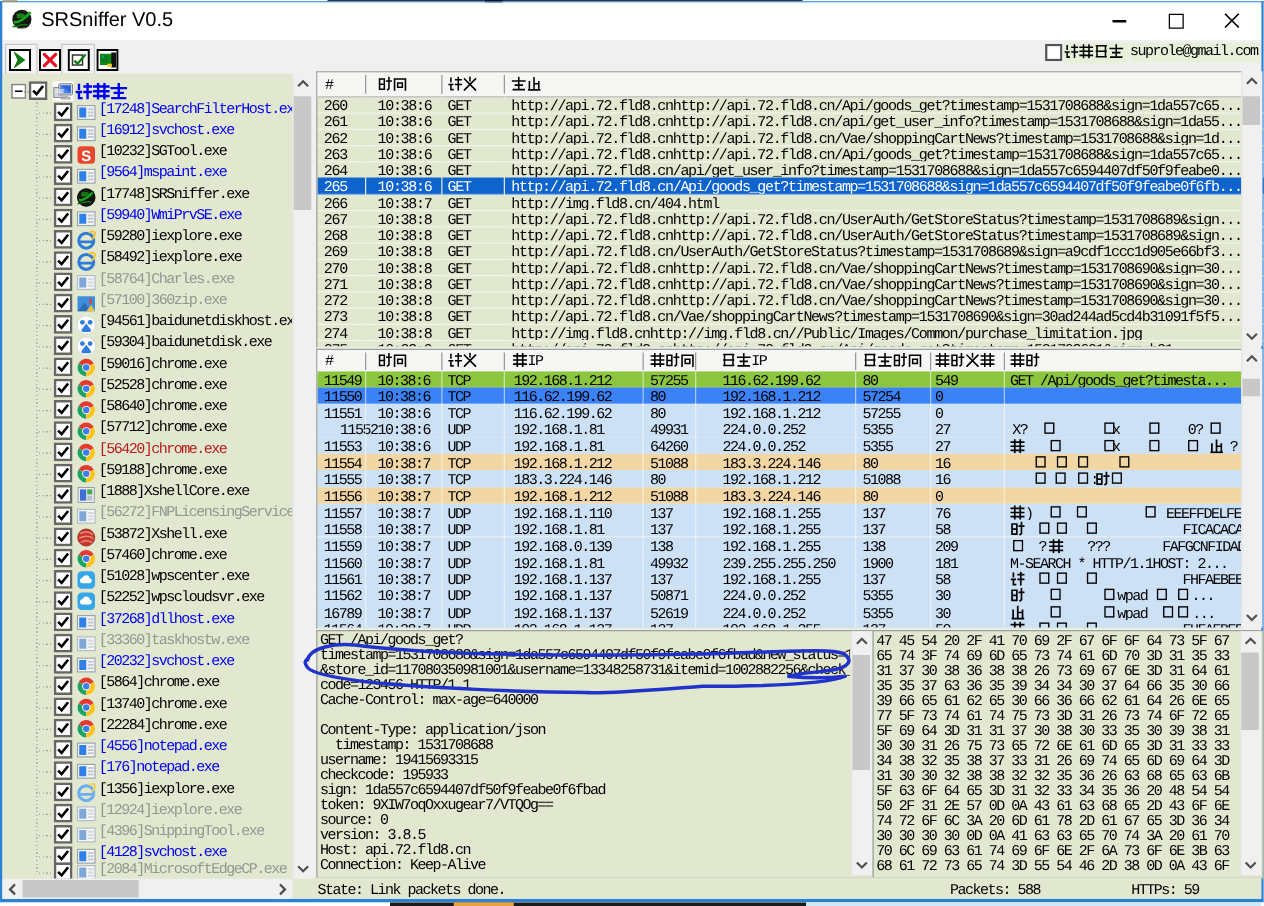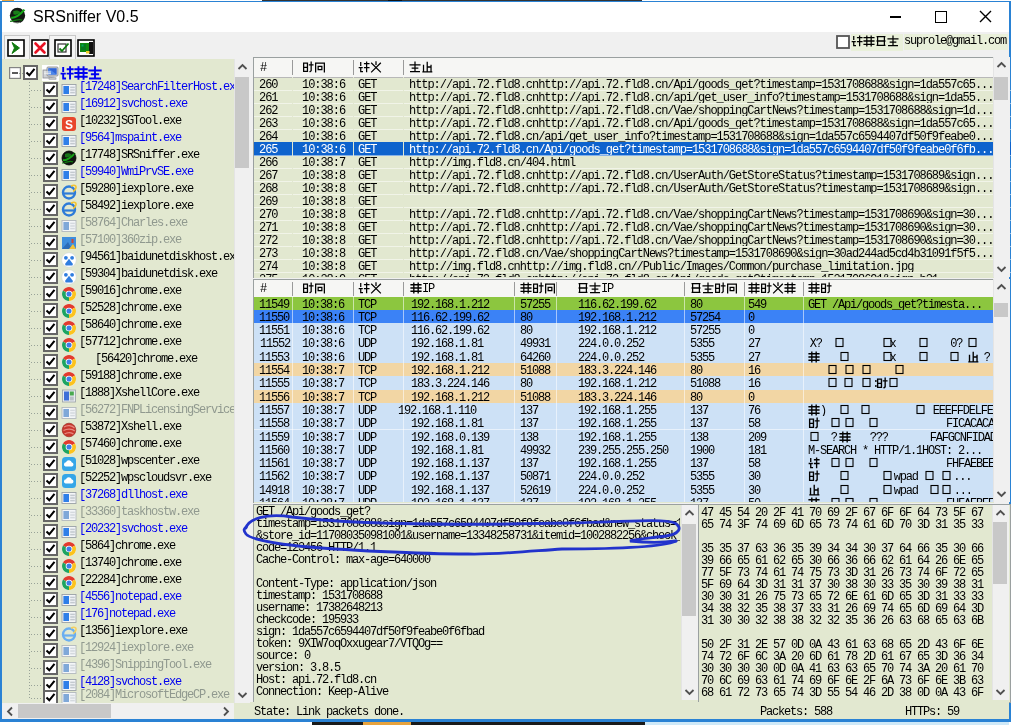--- a/index.html
+++ b/index.html
@@ -314,21 +314,21 @@
       <path d="M3.5 7.5 L6.3 10.3 L11.5 3.8" stroke="#000" stroke-width="2.1" fill="none"></path>
     </svg>
 <div class="abs" style="left:59px;top:294.8px;width:16px;height:16px"><svg width="16" height="16" viewBox="0 0 16 16">
         <circle cx="8" cy="8" r="7" fill="#fff"></circle>
         <path d="M8 8 L1.94 4.5 A7 7 0 0 1 14.06 4.5 Z" fill="#e23b2e"></path>
         <path d="M8 8 L1.94 4.5 A7 7 0 0 0 8 15 Z" fill="#1da462"></path>
         <path d="M8 8 L8 15 A7 7 0 0 0 14.06 4.5 Z" fill="#fcc31d"></path>
         <circle cx="8" cy="8" r="3.3" fill="#fff"></circle>
         <circle cx="8" cy="8" r="2.55" fill="#3e7de8"></circle>
       </svg></div>
-<div class="abs t" style="left:93px;top:292.8px;color:#000000">[56420]chrome.exe</div>
+<div class="abs t" style="left:77px;top:292.8px;color:#b91c1c">[56420]chrome.exe</div>
 <div class="abs" style="left:29px;top:319.8px;width:12px;height:1px;background:repeating-linear-gradient(90deg,#98a298 0 1px,transparent 1px 3px)"></div>
 <svg class="abs" style="left:41px;top:311.8px" width="15" height="15" viewBox="0 0 15 15">
       <rect x="1" y="1" width="13" height="13" fill="#fff" stroke="#666" stroke-width="2"></rect>
       <path d="M3.5 7.5 L6.3 10.3 L11.5 3.8" stroke="#000" stroke-width="2.1" fill="none"></path>
     </svg>
 <div class="abs" style="left:59px;top:311.8px;width:16px;height:16px"><svg width="16" height="16" viewBox="0 0 16 16">
         <circle cx="8" cy="8" r="7" fill="#fff"></circle>
         <path d="M8 8 L1.94 4.5 A7 7 0 0 1 14.06 4.5 Z" fill="#e23b2e"></path>
         <path d="M8 8 L1.94 4.5 A7 7 0 0 0 8 15 Z" fill="#1da462"></path>
         <path d="M8 8 L8 15 A7 7 0 0 0 14.06 4.5 Z" fill="#fcc31d"></path>
@@ -671,20 +671,21 @@
 <div class="row" style="top:104px;height:13px;background:transparent;color:#000;border-bottom:1px solid rgba(255,255,255,0.5)">
       <span class="c2" style="left:5px">268</span>
       <span class="c2" style="left:48px">10:38:8</span>
       <span class="c2" style="left:104px">GET</span>
       <span class="c2" style="left:155px">http://api.72.fld8.cnhttp://api.72.fld8.cn/UserAuth/GetStoreStatus?timestamp=1531708689&amp;sign...</span>
     </div>
 <div class="row" style="top:117px;height:13px;background:transparent;color:#000;border-bottom:1px solid rgba(255,255,255,0.5)">
       <span class="c2" style="left:5px">269</span>
       <span class="c2" style="left:48px">10:38:8</span>
       <span class="c2" style="left:104px">GET</span>
+      <span class="c2" style="left:155px">http://api.72.fld8.cn/UserAuth/GetStoreStatus?timestamp=1531708689&amp;sign=a9cdf1ccc1d905e66bf3...</span>
     </div>
 <div class="row" style="top:130px;height:13px;background:transparent;color:#000;border-bottom:1px solid rgba(255,255,255,0.5)">
       <span class="c2" style="left:5px">270</span>
       <span class="c2" style="left:48px">10:38:8</span>
       <span class="c2" style="left:104px">GET</span>
       <span class="c2" style="left:155px">http://api.72.fld8.cnhttp://api.72.fld8.cn/Vae/shoppingCartNews?timestamp=1531708690&amp;sign=30...</span>
     </div>
 <div class="row" style="top:143px;height:13px;background:transparent;color:#000;border-bottom:1px solid rgba(255,255,255,0.5)">
       <span class="c2" style="left:5px">271</span>
       <span class="c2" style="left:48px">10:38:8</span>
@@ -815,21 +816,21 @@
       <span class="c" style="left:5px">11551</span>
       <span class="c" style="left:48px">10:38:6</span>
       <span class="c" style="left:104px">TCP</span>
       <span class="c" style="left:157px">116.62.199.62</span>
       <span class="c" style="left:266px">80</span>
       <span class="c" style="left:324px">192.168.1.212</span>
       <span class="c" style="left:436px">57255</span>
       <span class="c" style="left:494px">0</span>
     </div>
 <div class="row" style="top:39.9px;height:13.3px;background:#cde1f6;border-bottom:1px solid rgba(255,255,255,0.55)">
-      <span class="c" style="left:6px">11552</span>
+      <span class="c" style="left:18px">11552</span>
       <span class="c" style="left:48px">10:38:6</span>
       <span class="c" style="left:104px">UDP</span>
       <span class="c" style="left:157px">192.168.1.81</span>
       <span class="c" style="left:266px">49931</span>
       <span class="c" style="left:324px">224.0.0.252</span>
       <span class="c" style="left:436px">5355</span>
       <span class="c" style="left:494px">27</span>
       <span class="c" style="left:555.8px">X?</span>
       <span class="c" style="left:581.0px"><svg width="9" height="11" viewBox="0 0 9 11" style="vertical-align:-1px">
           <rect x="1" y="1.5" width="7" height="8" fill="none" stroke="#000" stroke-width="1.1"></rect>
@@ -931,21 +932,21 @@
       <span class="c" style="left:157px">192.168.1.212</span>
       <span class="c" style="left:266px">51088</span>
       <span class="c" style="left:324px">183.3.224.146</span>
       <span class="c" style="left:436px">80</span>
       <span class="c" style="left:494px">0</span>
     </div>
 <div class="row" style="top:106.4px;height:13.3px;background:#cde1f6;border-bottom:1px solid rgba(255,255,255,0.55)">
       <span class="c" style="left:5px">11557</span>
       <span class="c" style="left:48px">10:38:7</span>
       <span class="c" style="left:104px">UDP</span>
-      <span class="c" style="left:144px">192.168.1.110</span>
+      <span class="c" style="left:157px">192.168.1.110</span>
       <span class="c" style="left:266px">137</span>
       <span class="c" style="left:324px">192.168.1.255</span>
       <span class="c" style="left:436px">137</span>
       <span class="c" style="left:494px">76</span>
       <span class="c" style="left:554px"><svg width="12" height="12" viewBox="0 0 11 11" style="vertical-align:-2px">
           <path d="M1 2.5 H10 M1 5.5 H10 M1 8.5 H10 M3.5 1 V10 M7.5 1 V10" stroke="#000" stroke-width="1.25" fill="none" stroke-linecap="square"></path>
         </svg></span>
       <span class="c" style="left:566px">)</span>
       <span class="c" style="left:585.8px"><svg width="9" height="11" viewBox="0 0 9 11" style="vertical-align:-1px">
           <rect x="1" y="1.5" width="7" height="8" fill="none" stroke="#000" stroke-width="1.1"></rect>
@@ -1055,21 +1056,21 @@
       <span class="c" style="left:639.8px">wpad</span>
       <span class="c" style="left:671.0px"><svg width="9" height="11" viewBox="0 0 9 11" style="vertical-align:-1px">
           <rect x="1" y="1.5" width="7" height="8" fill="none" stroke="#000" stroke-width="1.1"></rect>
         </svg></span>
       <span class="c" style="left:687.8px"><svg width="9" height="11" viewBox="0 0 9 11" style="vertical-align:-1px">
           <rect x="1" y="1.5" width="7" height="8" fill="none" stroke="#000" stroke-width="1.1"></rect>
         </svg></span>
       <span class="c" style="left:699.2px">...</span>
     </div>
 <div class="row" style="top:186.2px;height:13.3px;background:#cde1f6;border-bottom:1px solid rgba(255,255,255,0.55)">
-      <span class="c" style="left:5px">14918</span>
+      <span class="c" style="left:5px">16789</span>
       <span class="c" style="left:48px">10:38:7</span>
       <span class="c" style="left:104px">UDP</span>
       <span class="c" style="left:157px">192.168.1.137</span>
       <span class="c" style="left:266px">52619</span>
       <span class="c" style="left:324px">224.0.0.252</span>
       <span class="c" style="left:436px">5355</span>
       <span class="c" style="left:494px">30</span>
       <span class="c" style="left:554px"><svg width="12" height="12" viewBox="0 0 11 11" style="vertical-align:-2px">
           <path d="M1.8 10 H9.8 M2.3 4 V10 M5.7 1.2 V9 M9.2 4 V10 M5.7 5.5 H9.2" stroke="#000" stroke-width="1.25" fill="none" stroke-linecap="square"></path>
         </svg></span>
@@ -1131,22 +1132,22 @@
   </svg>
 <div class="abs" style="left:994px;top:303px;width:14px;height:14px;background:#c8c8c8"></div>
 <div class="abs" style="left:253px;top:504px;width:445px;height:197px;background:#e2e8d0;border:1px solid #9aa0a0"></div>
 <div class="abs" style="left:256px;top:505px;width:424px;height:195px;overflow:hidden">
 <div class="abs t" style="left:0;top:0px">GET /Api/goods_get?</div>
 <div class="abs t" style="left:0;top:12px">timestamp=1531708688&amp;sign=1da557c6594407df50f9feabe0f6fbad&amp;new_status=1</div>
 <div class="abs t" style="left:0;top:24px">&amp;store_id=117080350981001&amp;username=13348258731&amp;itemid=1002882256&amp;check_</div>
 <div class="abs t" style="left:0;top:36px">code=123456 HTTP/1.1</div>
 <div class="abs t" style="left:0;top:48px">Cache-Control: max-age=640000</div>
 <div class="abs t" style="left:0;top:72px">Content-Type: application/json</div>
-<div class="abs t" style="left:0;top:84px">timestamp: 1531708688</div>
-<div class="abs t" style="left:0;top:96px">username: 17382648213</div>
+<div class="abs t" style="left:12px;top:84px">timestamp: 1531708688</div>
+<div class="abs t" style="left:0;top:96px">username: 19415693315</div>
 <div class="abs t" style="left:0;top:108px">checkcode: 195933</div>
 <div class="abs t" style="left:0;top:120px">sign: 1da557c6594407df50f9feabe0f6fbad</div>
 <div class="abs t" style="left:0;top:132px">token: 9XIW7oqOxxugear7/VTQOg==</div>
 <div class="abs t" style="left:0;top:144px">source: 0</div>
 <div class="abs t" style="left:0;top:156px">version: 3.8.5</div>
 <div class="abs t" style="left:0;top:168px">Host: api.72.fld8.cn</div>
 <div class="abs t" style="left:0;top:180px">Connection: Keep-Alive</div>
 </div>
 <div class="abs" style="left:681px;top:505px;width:16px;height:195px;background:#f0f0f0;border-left:1px solid #e4e4e4"></div>
 <svg class="abs" style="left:681.5px;top:506px" width="15" height="15" viewBox="0 0 15 15">
@@ -1155,27 +1156,29 @@
   </svg>
 <svg class="abs" style="left:681.5px;top:684px" width="15" height="15" viewBox="0 0 15 15">
     <rect width="15" height="15" fill="#f0f0f0"></rect>
     <path d="M3.5 6 L7.5 10 L11.5 6" stroke="#505050" stroke-width="1.8" fill="none"></path>
   </svg>
 <div class="abs" style="left:682px;top:524px;width:14px;height:92px;background:#c8c8c8"></div>
 <div class="abs" style="left:698px;top:504px;width:311px;height:197px;background:#e2e8d0;border:1px solid #9aa0a0"></div>
 <div class="abs" style="left:701px;top:506px;width:290px;height:194px;overflow:hidden">
 <div class="abs t" style="left:0;top:0px">47 45 54 20 2F 41 70 69 2F 67 6F 6F 64 73 5F 67</div>
 <div class="abs t" style="left:0;top:12px">65 74 3F 74 69 6D 65 73 74 61 6D 70 3D 31 35 33</div>
+<div class="abs t" style="left:0;top:24px">31 37 30 38 36 38 38 26 73 69 67 6E 3D 31 64 61</div>
 <div class="abs t" style="left:0;top:36px">35 35 37 63 36 35 39 34 34 30 37 64 66 35 30 66</div>
 <div class="abs t" style="left:0;top:48px">39 66 65 61 62 65 30 66 36 66 62 61 64 26 6E 65</div>
 <div class="abs t" style="left:0;top:60px">77 5F 73 74 61 74 75 73 3D 31 26 73 74 6F 72 65</div>
 <div class="abs t" style="left:0;top:72px">5F 69 64 3D 31 31 37 30 38 30 33 35 30 39 38 31</div>
 <div class="abs t" style="left:0;top:84px">30 30 31 26 75 73 65 72 6E 61 6D 65 3D 31 33 33</div>
 <div class="abs t" style="left:0;top:96px">34 38 32 35 38 37 33 31 26 69 74 65 6D 69 64 3D</div>
 <div class="abs t" style="left:0;top:108px">31 30 30 32 38 38 32 32 35 36 26 63 68 65 63 6B</div>
+<div class="abs t" style="left:0;top:120px">5F 63 6F 64 65 3D 31 32 33 34 35 36 20 48 54 54</div>
 <div class="abs t" style="left:0;top:132px">50 2F 31 2E 57 0D 0A 43 61 63 68 65 2D 43 6F 6E</div>
 <div class="abs t" style="left:0;top:144px">74 72 6F 6C 3A 20 6D 61 78 2D 61 67 65 3D 36 34</div>
 <div class="abs t" style="left:0;top:156px">30 30 30 30 0D 0A 41 63 63 65 70 74 3A 20 61 70</div>
 <div class="abs t" style="left:0;top:168px">70 6C 69 63 61 74 69 6F 6E 2F 6A 73 6F 6E 3B 63</div>
 <div class="abs t" style="left:0;top:180px">68 61 72 73 65 74 3D 55 54 46 2D 38 0D 0A 43 6F</div>
 </div>
 <div class="abs" style="left:992px;top:505px;width:16px;height:195px;background:#f0f0f0;border-left:1px solid #e4e4e4"></div>
 <svg class="abs" style="left:992.5px;top:506px" width="15" height="15" viewBox="0 0 15 15">
     <rect width="15" height="15" fill="#f0f0f0"></rect>
     <path d="M3.5 9 L7.5 5 L11.5 9" stroke="#505050" stroke-width="1.8" fill="none"></path>

